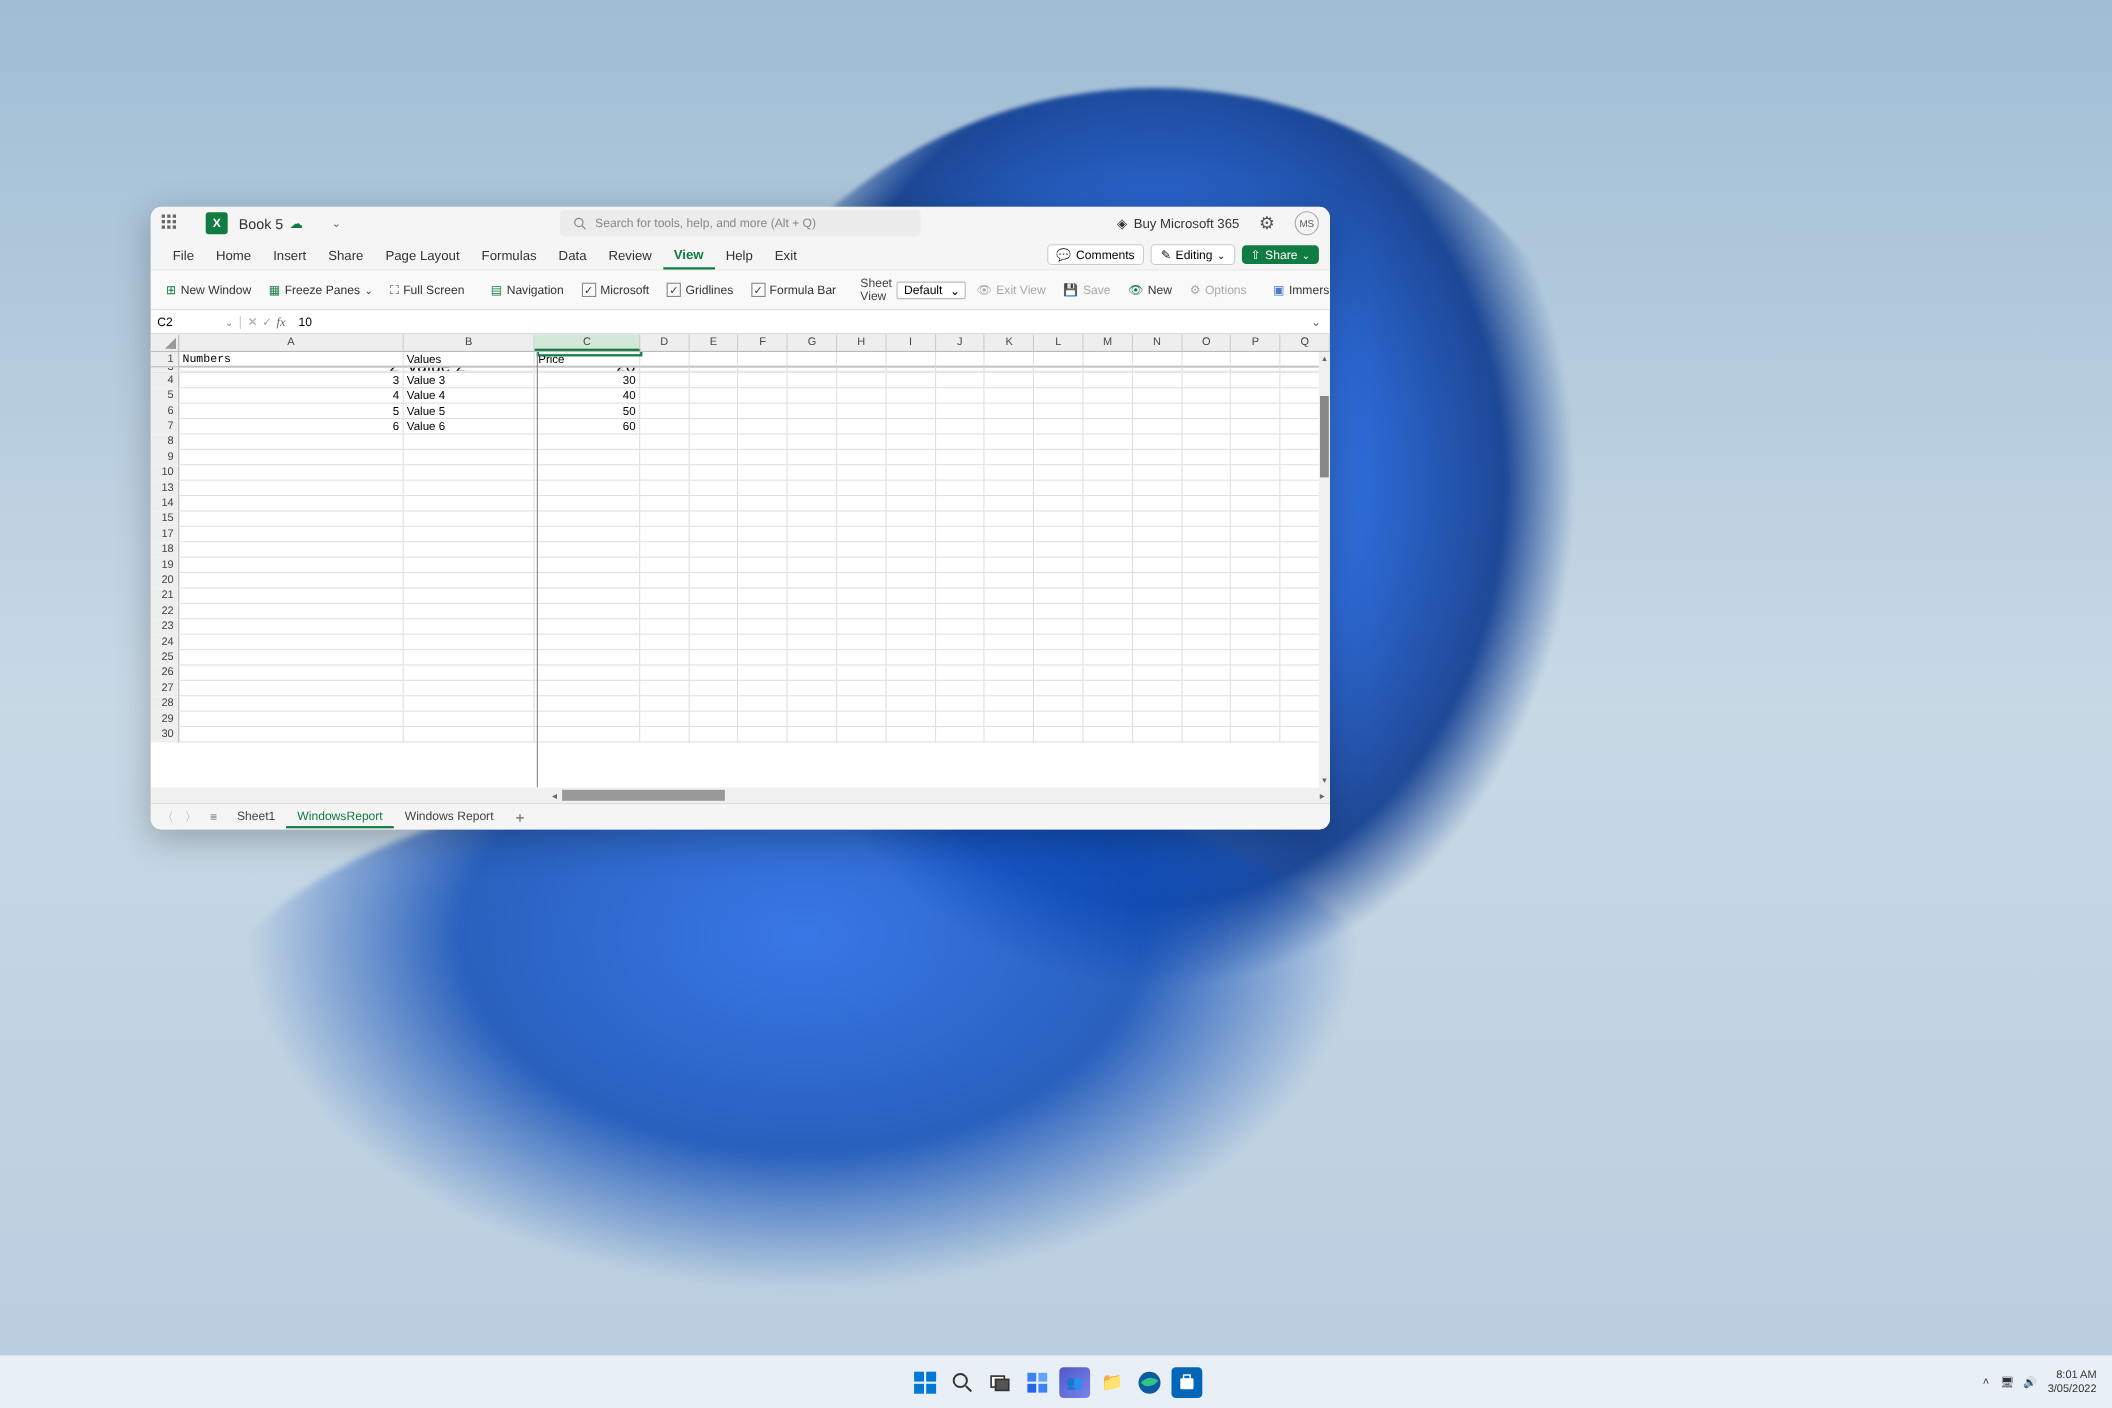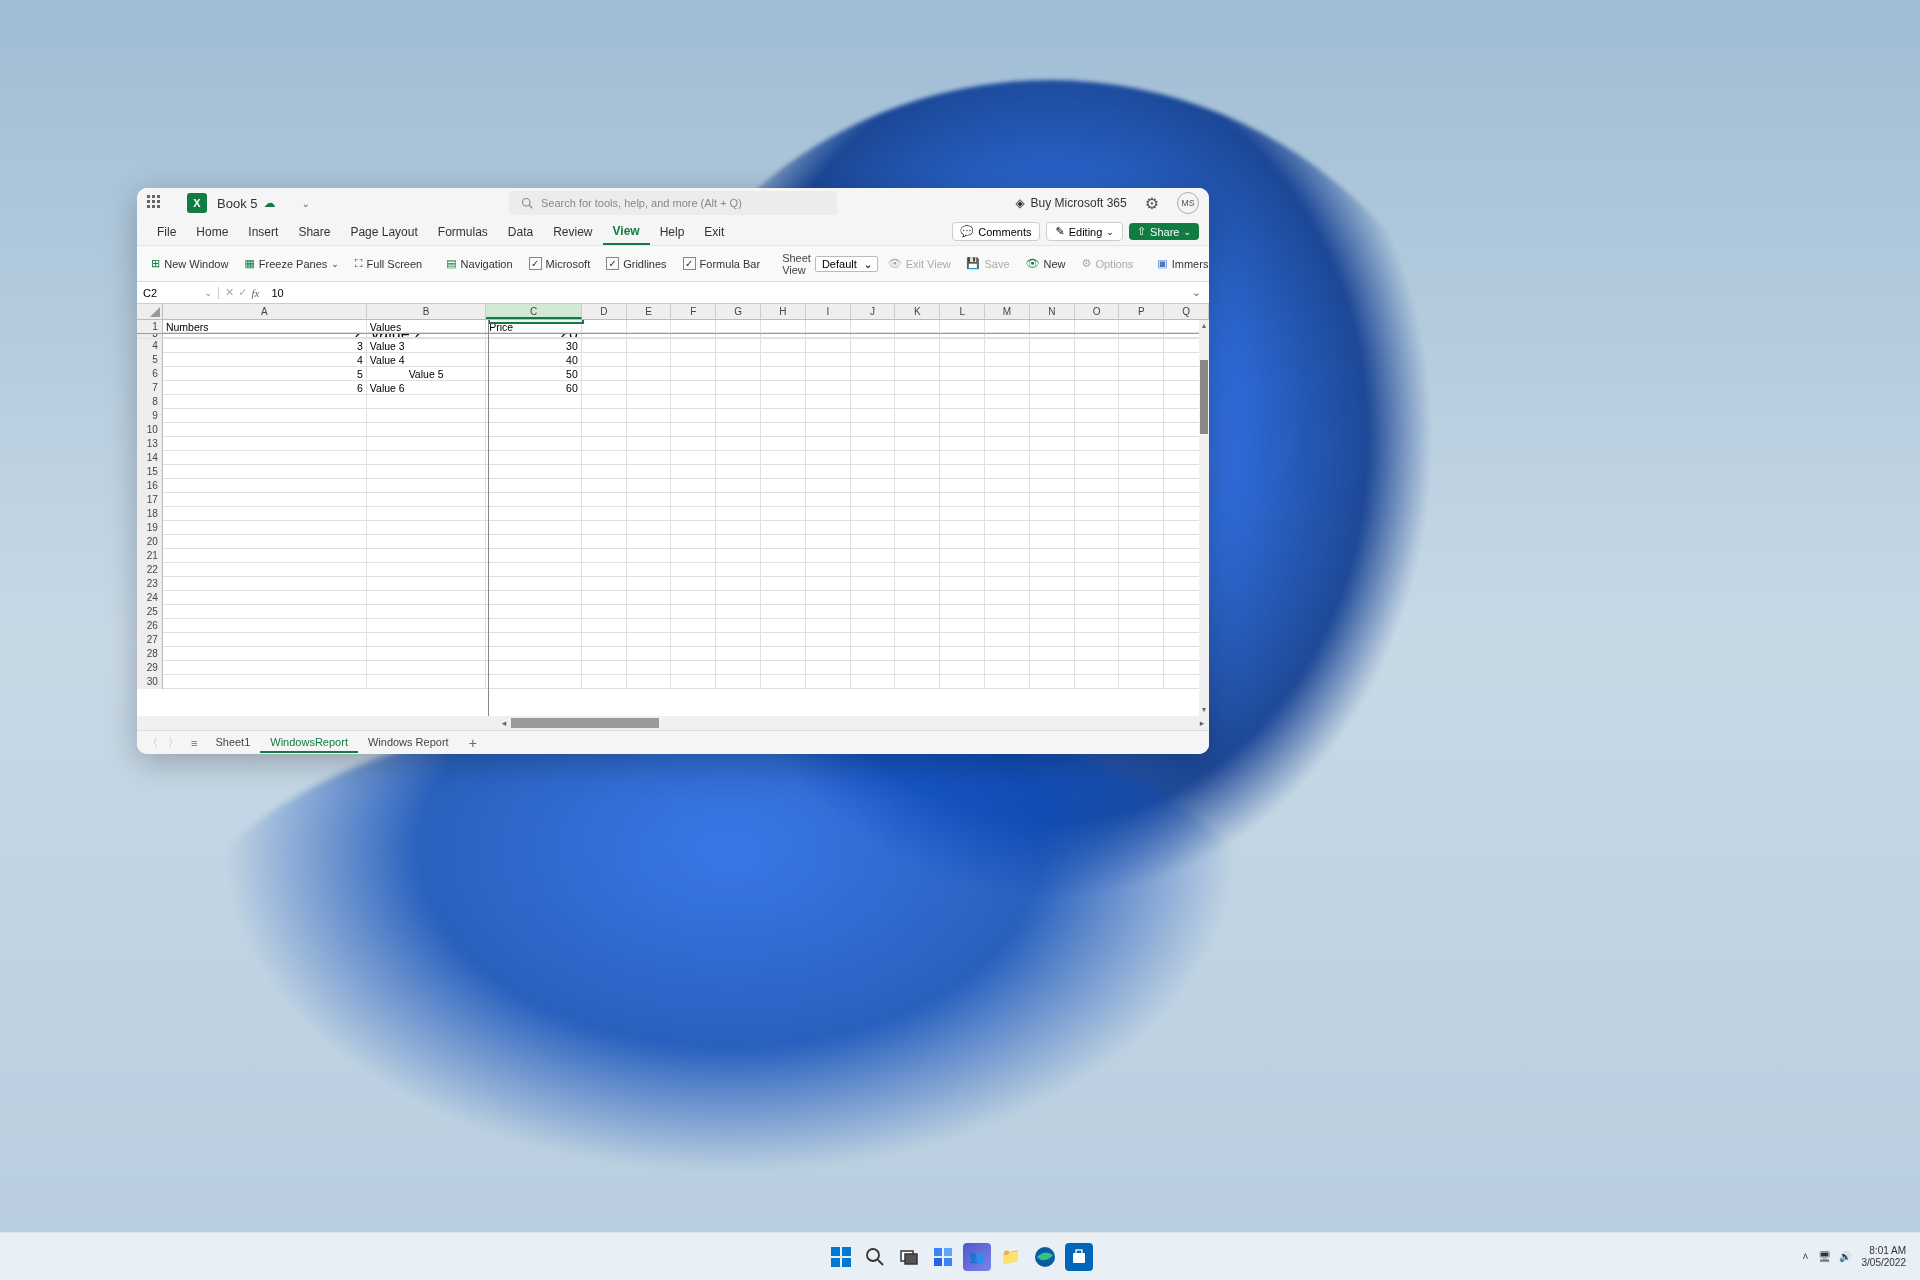--- a/index.html
+++ b/index.html
@@ -251,21 +251,21 @@
         <div class="col-header" style="width: 45px;">M</div>
         <div class="col-header" style="width: 45px;">N</div>
         <div class="col-header" style="width: 45px;">O</div>
         <div class="col-header" style="width: 45px;">P</div>
         <div class="col-header" style="width: 45px;">Q</div>
       </div>
     <div class="grid-body">
       <div class="frozen-divider-v"></div>
       <div class="frozen-row" id="frozen-row">
         <div class="row-header">1</div>
-      <div class="cell" style="width: 205px;">Numbers</div>
+      <div class="cell" style="width: 205px; font-family: Liberation Mono, monospace;">Numbers</div>
           <div class="cell" style="width: 120px;">Values</div>
           <div class="cell" style="width: 96px;">Price</div>
           <div class="cell" style="width: 45px;"></div>
           <div class="cell" style="width: 45px;"></div>
           <div class="cell" style="width: 45px;"></div>
           <div class="cell" style="width: 45px;"></div>
           <div class="cell" style="width: 45px;"></div>
           <div class="cell" style="width: 45px;"></div>
           <div class="cell" style="width: 45px;"></div>
           <div class="cell" style="width: 45px;"></div>
@@ -333,21 +333,21 @@
             <div class="cell" style="width: 45px;"></div>
             <div class="cell" style="width: 45px;"></div>
             <div class="cell" style="width: 45px;"></div>
             <div class="cell" style="width: 45px;"></div>
             <div class="cell" style="width: 45px;"></div>
             <div class="cell" style="width: 45px;"></div>
           </div>
           <div class="data-row">
             <div class="row-header">6</div>
             <div class="cell text-right" style="width: 205px;">5</div>
-            <div class="cell" style="width: 120px; text-align: center;">Value 5</div>
+            <div class="cell" style="width: 120px;">Value 5</div>
             <div class="cell text-right" style="width: 96px;">50</div>
             <div class="cell" style="width: 45px;"></div>
             <div class="cell" style="width: 45px;"></div>
             <div class="cell" style="width: 45px;"></div>
             <div class="cell" style="width: 45px;"></div>
             <div class="cell" style="width: 45px;"></div>
             <div class="cell" style="width: 45px;"></div>
             <div class="cell" style="width: 45px;"></div>
             <div class="cell" style="width: 45px;"></div>
             <div class="cell" style="width: 45px;"></div>
@@ -472,40 +472,20 @@
             <div class="cell" style="width: 45px;"></div>
             <div class="cell" style="width: 45px;"></div>
             <div class="cell" style="width: 45px;"></div>
             <div class="cell" style="width: 45px;"></div>
             <div class="cell" style="width: 45px;"></div>
             <div class="cell" style="width: 45px;"></div>
             <div class="cell" style="width: 45px;"></div>
           </div>
           <div class="data-row">
             <div class="row-header">15</div>
-            <div class="cell text-right" style="width: 205px;"></div>
-            <div class="cell" style="width: 120px;"></div>
-            <div class="cell text-right" style="width: 96px;"></div>
-            <div class="cell" style="width: 45px;"></div>
-            <div class="cell" style="width: 45px;"></div>
-            <div class="cell" style="width: 45px;"></div>
-            <div class="cell" style="width: 45px;"></div>
-            <div class="cell" style="width: 45px;"></div>
-            <div class="cell" style="width: 45px;"></div>
-            <div class="cell" style="width: 45px;"></div>
-            <div class="cell" style="width: 45px;"></div>
-            <div class="cell" style="width: 45px;"></div>
-            <div class="cell" style="width: 45px;"></div>
-            <div class="cell" style="width: 45px;"></div>
-            <div class="cell" style="width: 45px;"></div>
-            <div class="cell" style="width: 45px;"></div>
-            <div class="cell" style="width: 45px;"></div>
-          </div>
-          <div class="data-row">
-            <div class="row-header">16</div>
             <div class="cell text-right" style="width: 205px;"></div>
             <div class="cell" style="width: 120px;"></div>
             <div class="cell text-right" style="width: 96px;"></div>
             <div class="cell" style="width: 45px;"></div>
             <div class="cell" style="width: 45px;"></div>
             <div class="cell" style="width: 45px;"></div>
             <div class="cell" style="width: 45px;"></div>
             <div class="cell" style="width: 45px;"></div>
             <div class="cell" style="width: 45px;"></div>
             <div class="cell" style="width: 45px;"></div>

